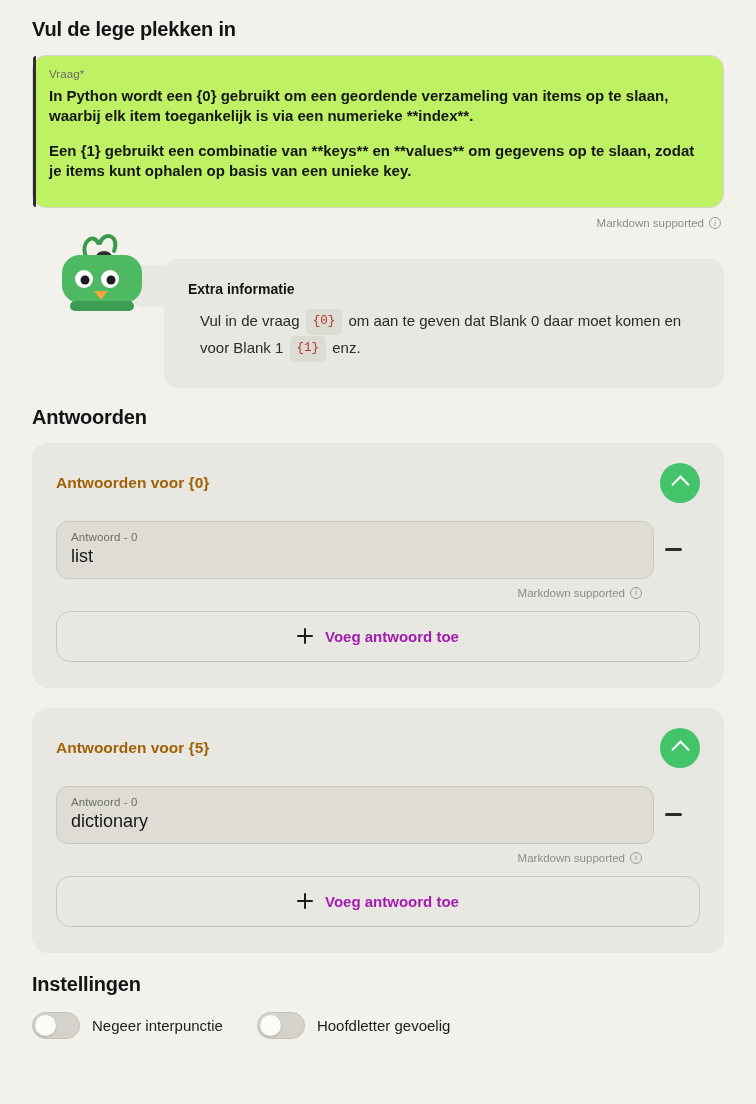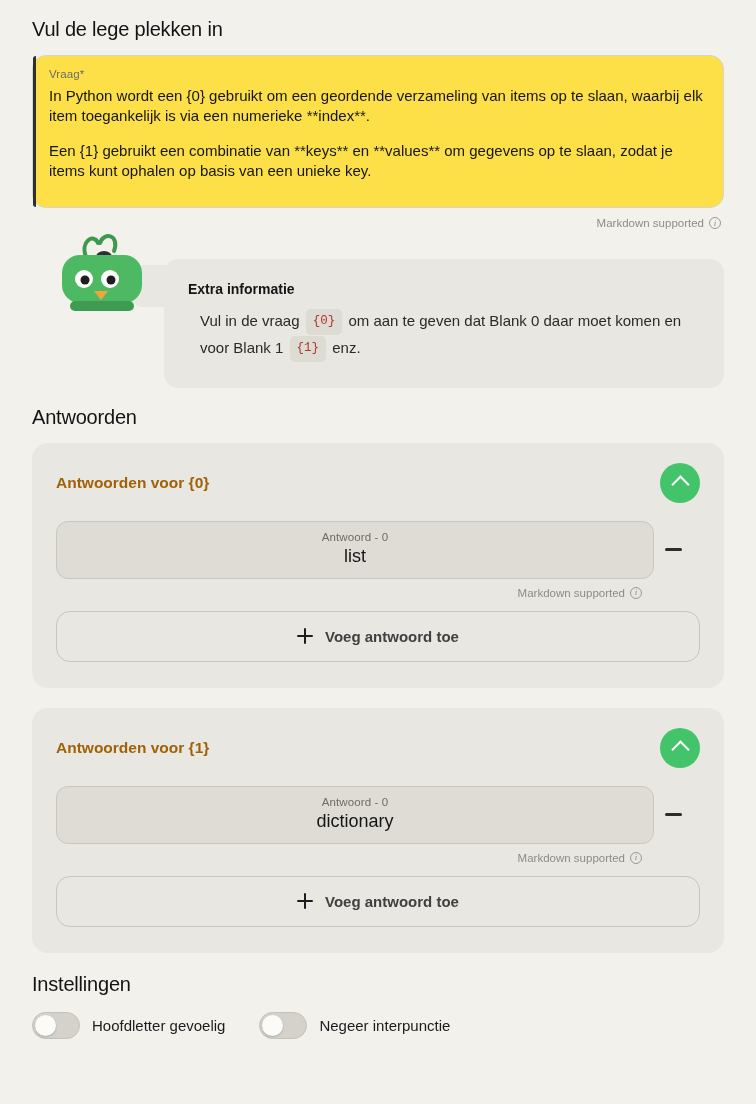--- a/index.html
+++ b/index.html
@@ -16,29 +16,29 @@
     position: relative;
     overflow-x: hidden;
   }
 
   .page {
     padding: 0 32px;
   }
 
   .section-title {
     font-size: 20px;
-    font-weight: 400;
+    font-weight: 700;
     letter-spacing: -0.2px;
     margin: 18px 0 14px 0;
     color: #141414;
   }
 
   
   .question-card {
-    background: #fde047;
+    background: #bef264;
     border: 1px solid #d6d5cd;
     border-radius: 14px;
     padding: 12px 16px 16px 16px;
     position: relative;
   }
   .question-card::before {
     content: "";
     position: absolute;
     left: 0;
     top: 0;
@@ -49,21 +49,21 @@
   }
   .field-label {
     font-size: 11.5px;
     color: #6d6c66;
     margin-bottom: 6px;
     letter-spacing: 0.1px;
   }
   .question-text {
     font-size: 15px;
     line-height: 1.35;
-    font-weight: 400;
+    font-weight: 700;
     color: #161616;
   }
   .question-text p {
     margin: 0 0 14px 0;
   }
   .question-text p:last-child { margin-bottom: 10px; }
 
   .md-note {
     display: flex;
     align-items: center;
@@ -177,21 +177,20 @@
     border-left: 2.6px solid #ffffff;
     border-top: 2.6px solid #ffffff;
     transform: rotate(45deg);
     margin-top: 4px;
   }
 
   .answer-row {
     display: flex;
     align-items: center;
     gap: 2px;
-    text-align: center;
   }
   .answer-input {
     flex: 1 1 auto;
     background: #dedcd5;
     border: 1px solid #c9c7bf;
     border-radius: 12px;
     padding: 9px 14px 11px 14px;
     min-height: 58px;
   }
   .answer-input .field-label {
@@ -232,21 +231,21 @@
 
   .add-answer-btn {
     width: 100%;
     margin-top: 12px;
     background: #e8e7e1;
     border: 1.5px solid #c7c5bd;
     border-radius: 14px;
     padding: 16px 0;
     font-size: 15px;
     font-weight: 700;
-    color: #404040;
+    color: #a21caf;
     display: flex;
     align-items: center;
     justify-content: center;
     gap: 12px;
     cursor: pointer;
     font-family: "Liberation Sans", sans-serif;
   }
   .plus {
     position: relative;
     width: 16px;
@@ -374,21 +373,21 @@
     </div>
 
     <button class="add-answer-btn">
       <span class="plus"></span>
       <span>Voeg antwoord toe</span>
     </button>
   </div>
 
   <div class="answers-panel">
     <div class="answers-panel-head">
-      <div class="answers-panel-title">Antwoorden voor {1}</div>
+      <div class="answers-panel-title">Antwoorden voor {5}</div>
       <button class="collapse-btn">
         <span class="chev"></span>
       </button>
     </div>
 
     <div class="answer-row">
       <div class="answer-input">
         <div class="field-label">Antwoord - 0</div>
         <div class="answer-value">dictionary</div>
       </div>
@@ -408,23 +407,23 @@
     </button>
   </div>
 
   <h2 class="section-title">Instellingen</h2>
 
   <div class="settings-row">
     <div class="toggle-item">
       <div class="toggle">
         <span class="knob"></span>
       </div>
-      <span class="toggle-label">Hoofdletter gevoelig</span>
+      <span class="toggle-label">Negeer interpunctie</span>
     </div>
     <div class="toggle-item">
       <div class="toggle">
         <span class="knob"></span>
       </div>
-      <span class="toggle-label">Negeer interpunctie</span>
+      <span class="toggle-label">Hoofdletter gevoelig</span>
     </div>
   </div>
 
 </div>
 
 </body></html>

